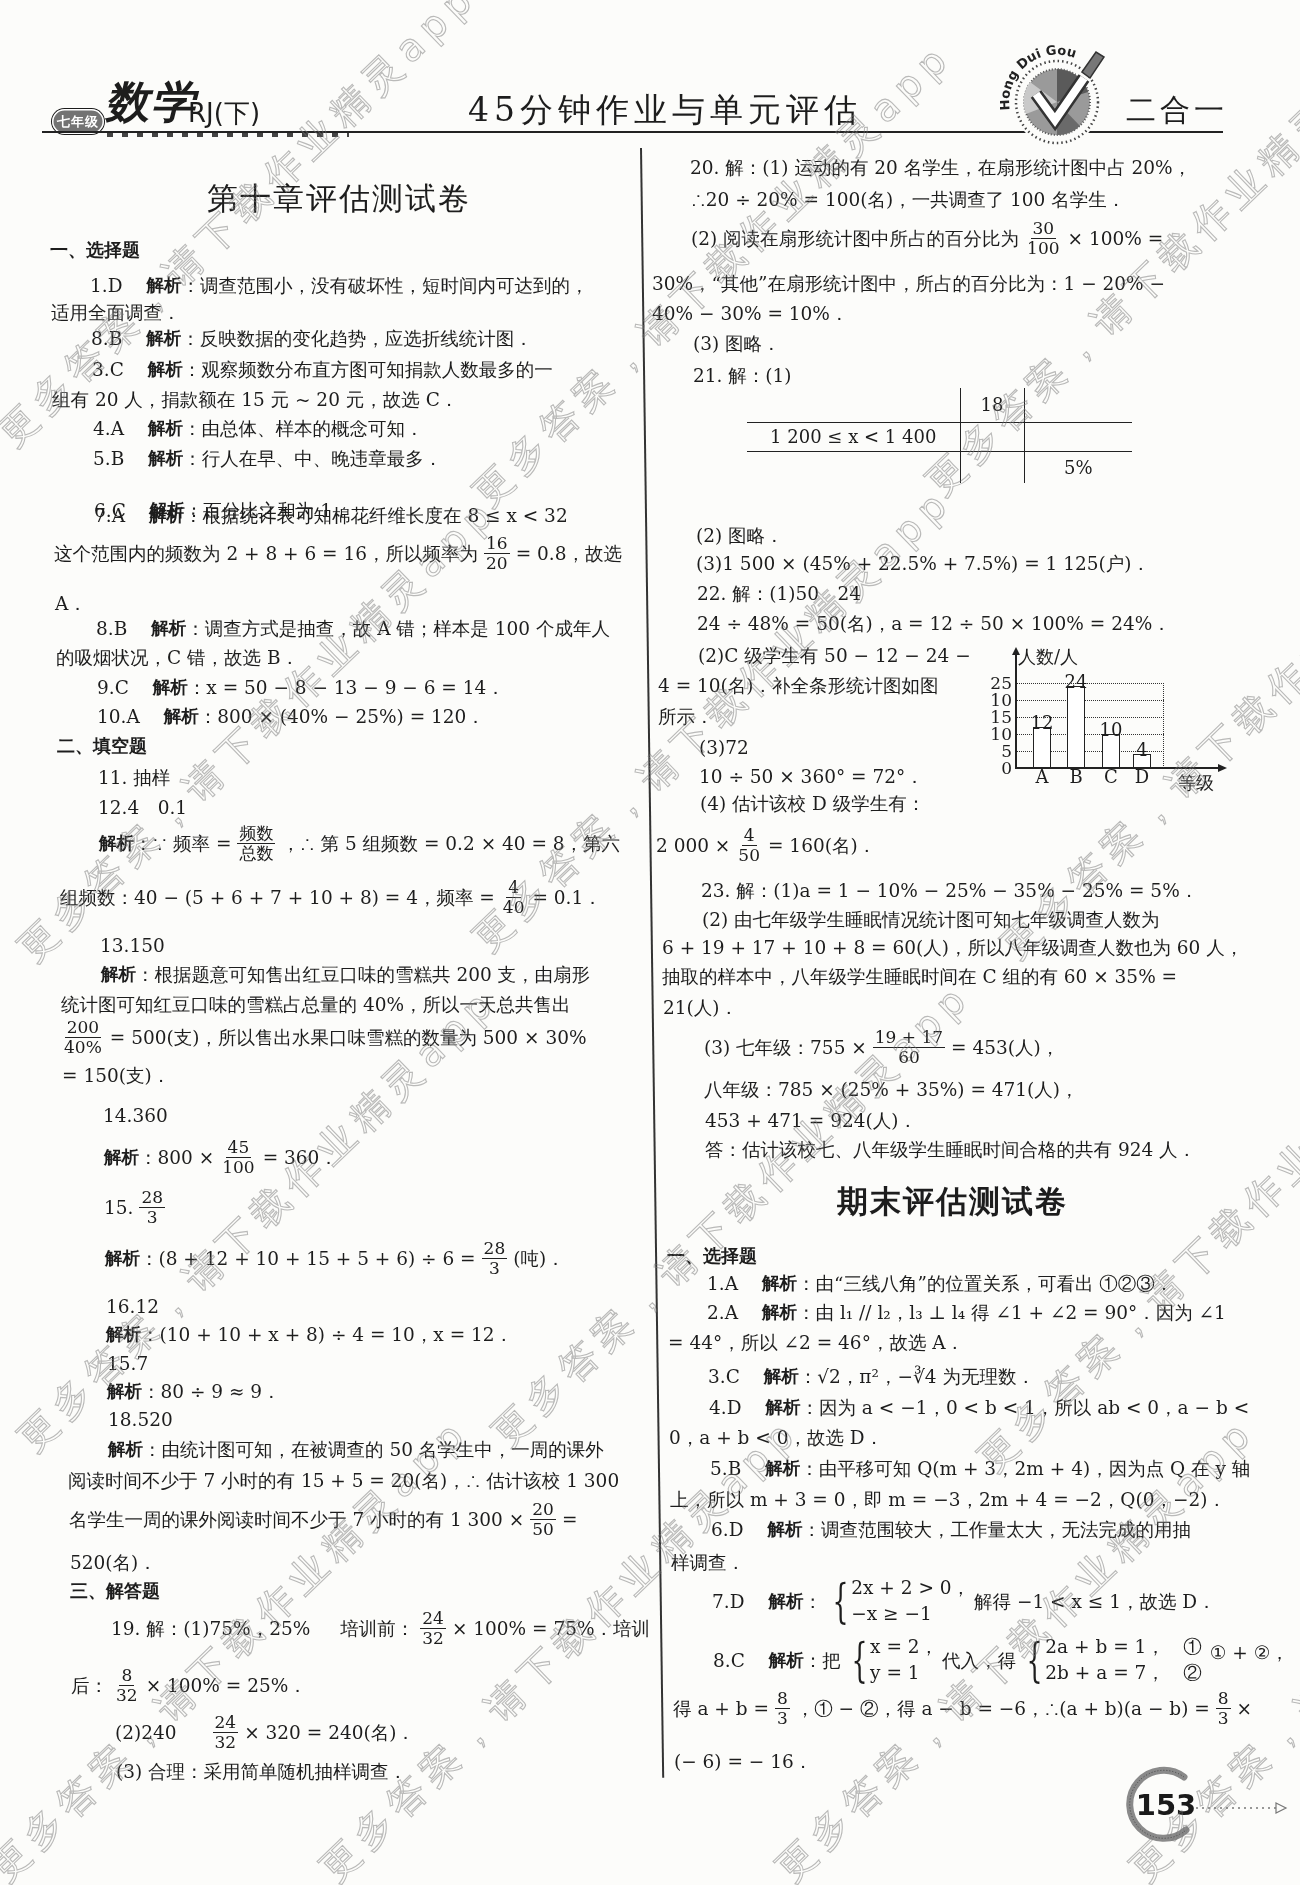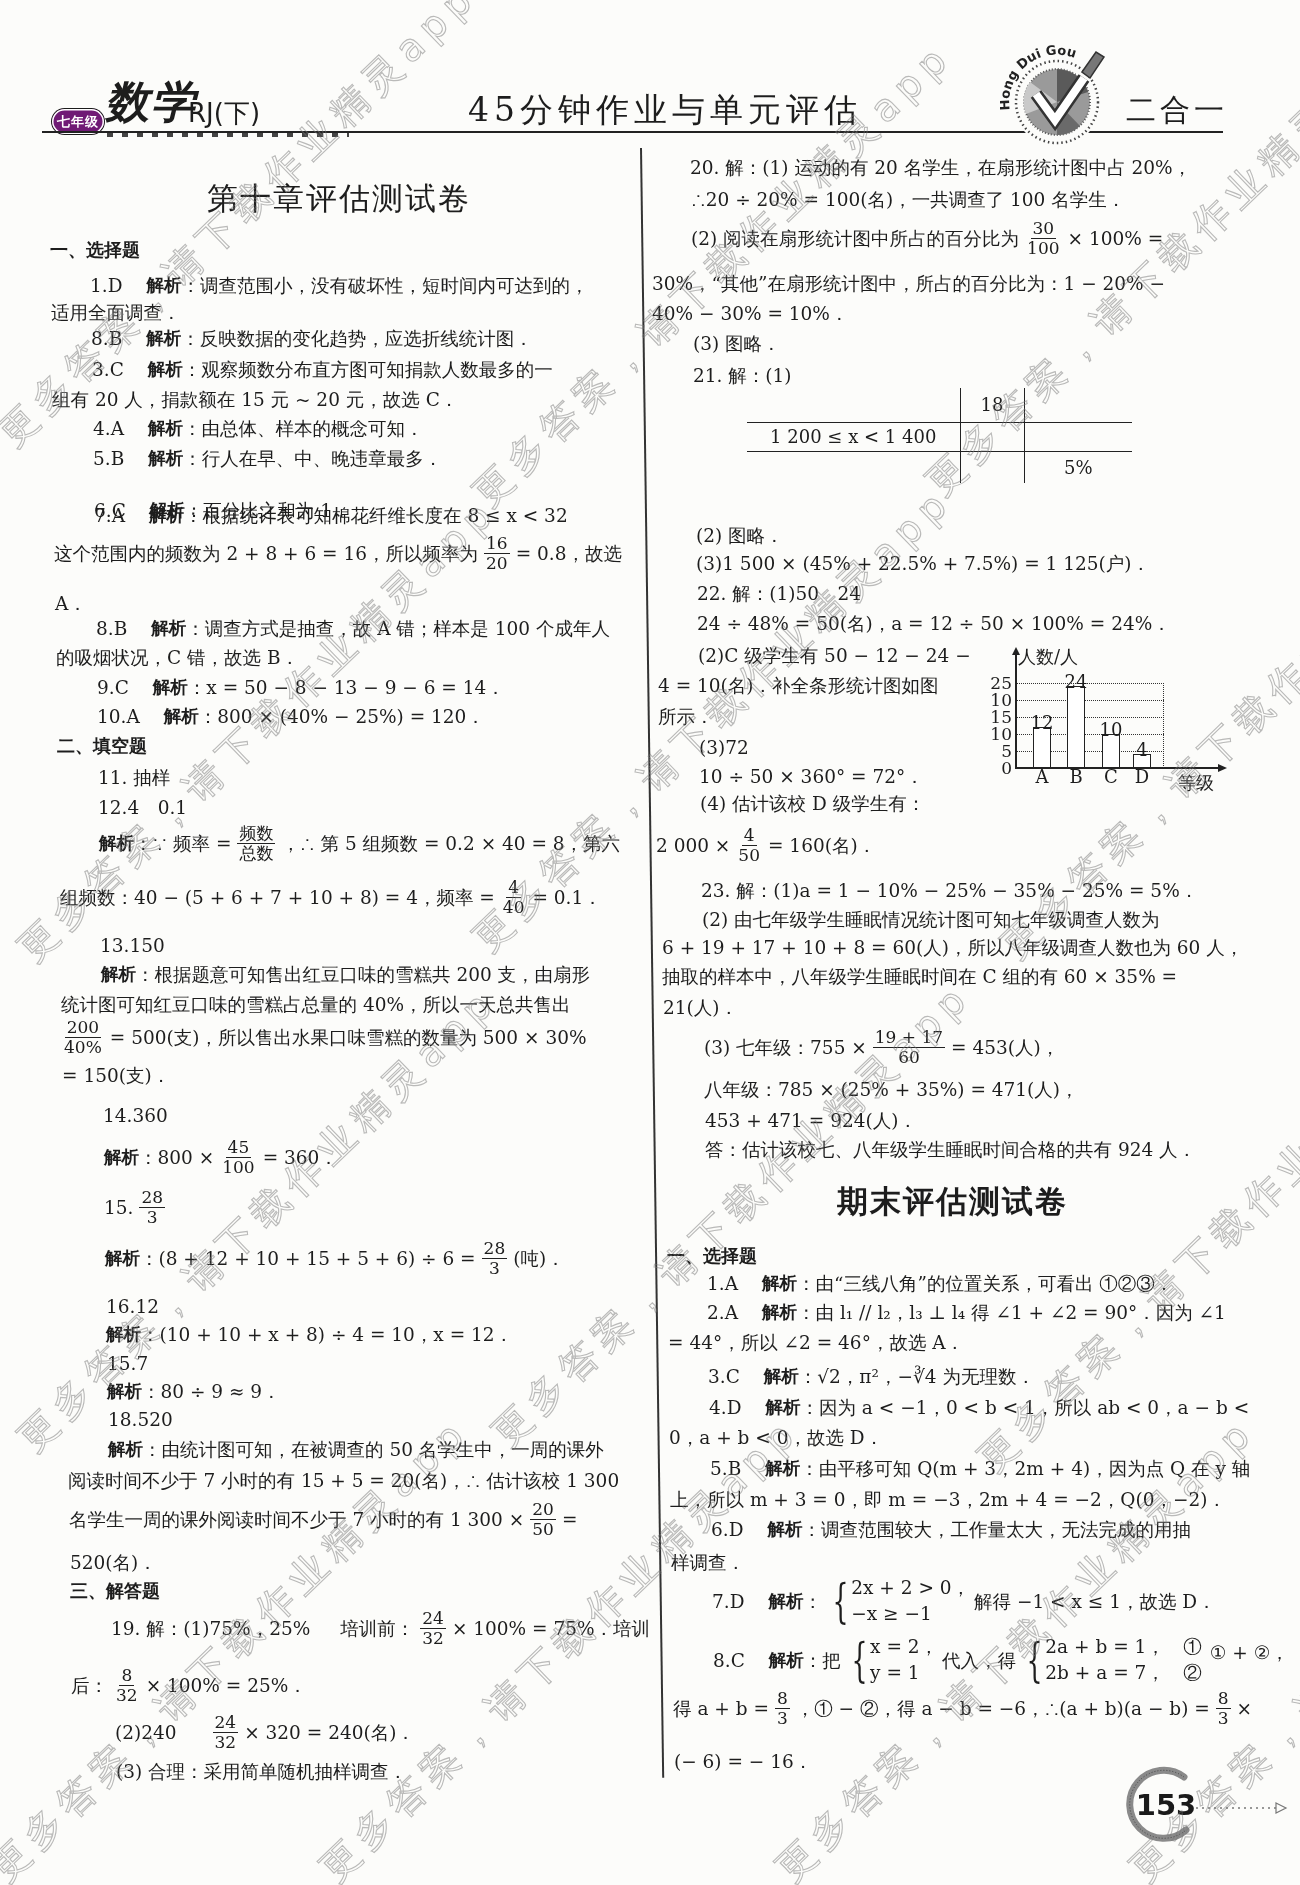--- a/index.html
+++ b/index.html
@@ -1,19 +1,19 @@
 <!DOCTYPE html>
 <html><head>
 <meta charset="utf-8">
 <style>
 *{box-sizing:border-box;margin:0;padding:0}
 html,body{width:1300px;height:1885px}
 body{position:relative;overflow:hidden;background:#fcfcfa;color:#1d1d1d;font-family:"DejaVu Serif","Liberation Serif",serif}
 
-.grade-badge{position:absolute;left:52px;top:109px;width:52px;height:25px;background:#701a75;color:#fff;border-radius:13px;font-family:"DejaVu Sans","Liberation Sans",sans-serif;font-weight:bold;font-size:13px;line-height:25px;text-align:center;letter-spacing:1px;box-shadow:inset 0 0 0 1.5px #fff,0 0 0 1px #1b1b1b}
+.grade-badge{position:absolute;left:52px;top:109px;width:52px;height:25px;background:#737373;color:#fff;border-radius:13px;font-family:"DejaVu Sans","Liberation Sans",sans-serif;font-weight:bold;font-size:13px;line-height:25px;text-align:center;letter-spacing:1px;box-shadow:inset 0 0 0 1.5px #fff,0 0 0 1px #1b1b1b}
 .subject{position:absolute;left:105px;top:76px;font-size:44px;line-height:52px;font-family:"DejaVu Serif","Liberation Serif",serif;font-style:italic;font-weight:bold;letter-spacing:2px;white-space:nowrap}
 .edition{position:absolute;left:188px;top:98px;font-size:26px;line-height:30px;font-family:"DejaVu Sans","Liberation Sans",sans-serif;white-space:nowrap}
 .dots{position:absolute;left:107px;top:133px;width:242px;height:4px;background:repeating-linear-gradient(90deg,#444 0 6px,transparent 6px 15px)}
 .series{position:absolute;left:468px;top:90px;font-size:33px;line-height:40px;letter-spacing:5px;font-family:"DejaVu Serif","Liberation Serif",serif;white-space:nowrap}
 .rule{position:absolute;left:42px;top:131px;width:1181px;height:2px;background:#222}
 .logo{position:absolute;left:1000px;top:44px}
 .tagline{position:absolute;left:1126px;top:92px;font-size:30px;line-height:36px;letter-spacing:4px;font-family:"DejaVu Sans","Liberation Sans",sans-serif;white-space:nowrap}
 
 .title{position:absolute;font-family:"DejaVu Sans","Liberation Sans",sans-serif;font-size:31px;line-height:40px;letter-spacing:2px;white-space:nowrap}
 .title1{left:207px;top:178px}

